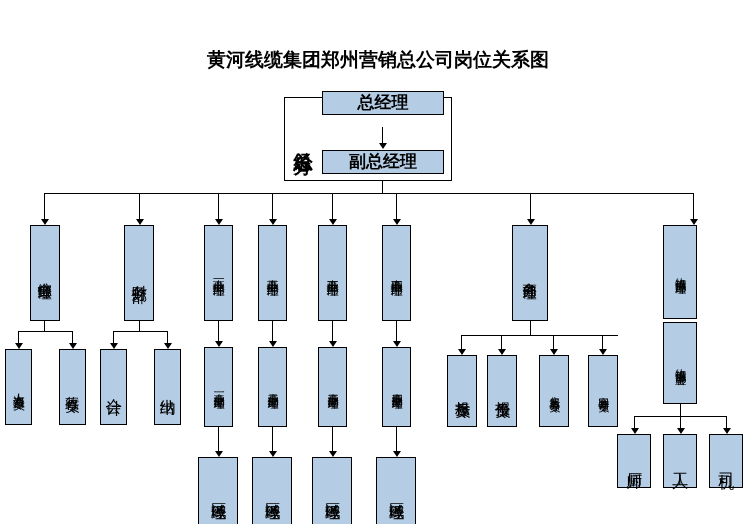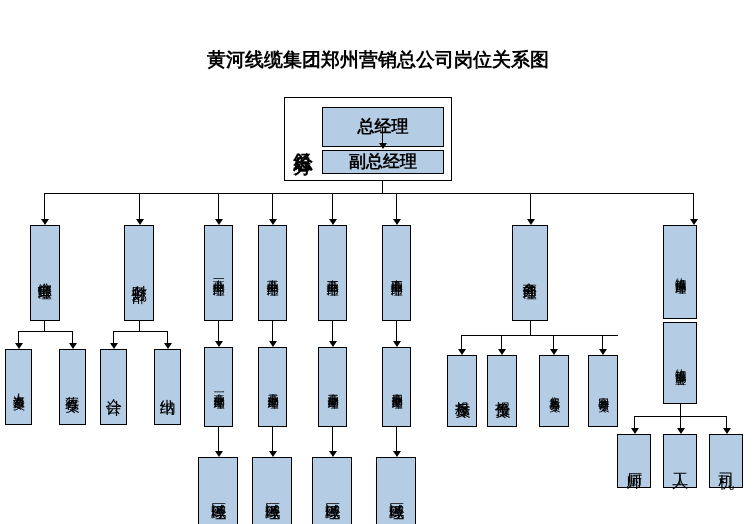--- a/index.html
+++ b/index.html
@@ -98,21 +98,21 @@
 </head>
 <body>
 
 <div id="canvas">
 
   <div class="chart-title">黄河线缆集团郑州营销总公司岗位关系图</div>
 
   <div class="group-box" style="left:284px; top:62px; width:168px; height:84px;"></div>
   <div class="group-label" style="left:288px; top:64px; width:32px; height:80px;">总经办</div>
 
-  <div class="node horiz" style="left:322px; top:72px; width:122px; height:40px; font-size:17px; font-weight:bold;">总经理</div>
+  <div class="node horiz" style="left:322px; top:56px; width:122px; height:24px; font-size:17px; font-weight:bold;">总经理</div>
 
   <div class="ln v" style="left:382px; top:92px; height:18px;"></div>
   <div class="arrow" style="left:379px; top:108px;"></div>
 
   <div class="node horiz" style="left:322px; top:115px; width:122px; height:24px; font-size:17px; font-weight:bold;">副总经理</div>
 
   <div class="ln v" style="left:382px; top:146px; height:12px;"></div>
 
   <div class="ln h" style="left:44px; top:158px; width:650px;"></div>
 

